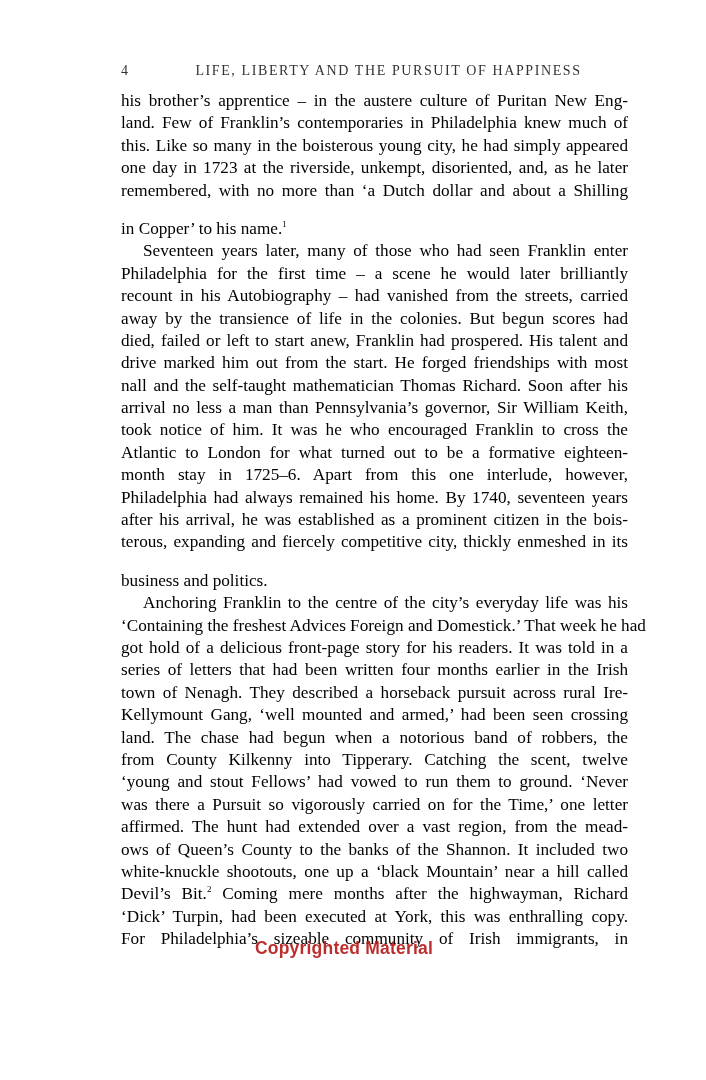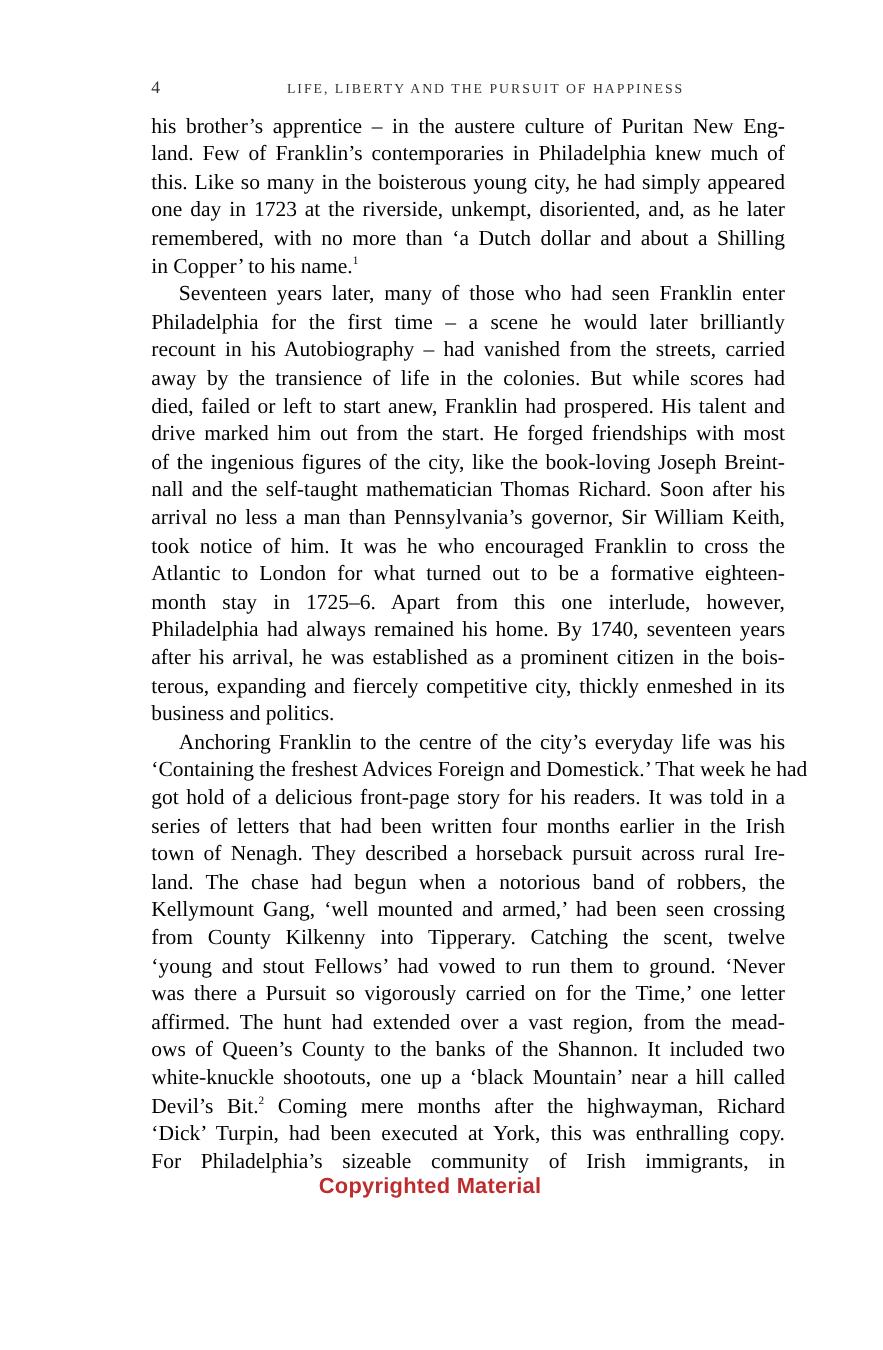--- a/index.html
+++ b/index.html
@@ -38,21 +38,21 @@
       font-size: 14px;
       color: #333;
     }
     .head-title {
       position: absolute;
       left: 0;
       right: 0;
       top: 0;
       text-align: center;
       letter-spacing: 1.6px;
-      font-size: 11px;
+      font-size: 14px;
       color: #333;
       padding-left: 28px;
     }
     .body-text {
       position: absolute;
       top: 90px;
       left: 121px;
       width: 507px;
       font-size: 17.2px;
       line-height: 22.4px;
@@ -61,20 +61,21 @@
     .line {
       display: block;
       white-space: nowrap;
       text-align: justify;
       text-align-last: justify;
       height: 22.4px;
       overflow: visible;
     }
     .line.last {
       text-align-last: left;
+      margin-top: 16px;
     }
     .line.indent {
       padding-left: 22px;
     }
     .line span.it {
     }
     sup {
       font-size: 9px;
       line-height: 0;
       vertical-align: 7px;
@@ -104,40 +105,39 @@
   <div class="body-text" id="body-text">
       <div class="line"><span>his brother’s apprentice – in the austere culture of Puritan New Eng-</span></div>
       <div class="line"><span>land. Few of Franklin’s contemporaries in Philadelphia knew much of</span></div>
       <div class="line"><span>this. Like so many in the boisterous young city, he had simply appeared</span></div>
       <div class="line"><span>one day in 1723 at the riverside, unkempt, disoriented, and, as he later</span></div>
       <div class="line"><span>remembered, with no more than ‘a Dutch dollar and about a Shilling</span></div>
       <div class="line last"><span>in Copper’ to his name.</span><sup>1</sup></div>
       <div class="line indent"><span>Seventeen years later, many of those who had seen Franklin enter</span></div>
       <div class="line"><span>Philadelphia for the first time – a scene he would later brilliantly</span></div>
       <div class="line"><span>recount in his </span><span class="it">Autobiography</span><span> – had vanished from the streets, carried</span></div>
-      <div class="line"><span>away by the transience of life in the colonies. But while scores had</span></div>
+      <div class="line"><span>away by the transience of life in the colonies. But begun scores had</span></div>
       <div class="line"><span>died, failed or left to start anew, Franklin had prospered. His talent and</span></div>
       <div class="line"><span>drive marked him out from the start. He forged friendships with most</span></div>
-      <div class="line"><span>of the ingenious figures of the city, like the book-loving Joseph Breint-</span></div>
       <div class="line"><span>nall and the self-taught mathematician Thomas Richard. Soon after his</span></div>
       <div class="line"><span>arrival no less a man than Pennsylvania’s governor, Sir William Keith,</span></div>
       <div class="line"><span>took notice of him. It was he who encouraged Franklin to cross the</span></div>
       <div class="line"><span>Atlantic to London for what turned out to be a formative eighteen-</span></div>
       <div class="line"><span>month stay in 1725–6. Apart from this one interlude, however,</span></div>
       <div class="line"><span>Philadelphia had always remained his home. By 1740, seventeen years</span></div>
       <div class="line"><span>after his arrival, he was established as a prominent citizen in the bois-</span></div>
       <div class="line"><span>terous, expanding and fiercely competitive city, thickly enmeshed in its</span></div>
       <div class="line last"><span>business and politics.</span></div>
       <div class="line indent"><span>Anchoring Franklin to the centre of the city’s everyday life was his</span></div>
       <div class="line"><span></span><span class="it">‘Containing the freshest Advices Foreign and Domestick.’</span><span> That week he had</span></div>
       <div class="line"><span>got hold of a delicious front-page story for his readers. It was told in a</span></div>
       <div class="line"><span>series of letters that had been written four months earlier in the Irish</span></div>
       <div class="line"><span>town of Nenagh. They described a horseback pursuit across rural Ire-</span></div>
+      <div class="line"><span>Kellymount Gang, ‘well mounted and armed,’ had been seen crossing</span></div>
       <div class="line"><span>land. The chase had begun when a notorious band of robbers, the</span></div>
-      <div class="line"><span>Kellymount Gang, ‘well mounted and armed,’ had been seen crossing</span></div>
       <div class="line"><span>from County Kilkenny into Tipperary. Catching the scent, twelve</span></div>
       <div class="line"><span>‘young and stout Fellows’ had vowed to run them to ground. ‘Never</span></div>
       <div class="line"><span>was there a Pursuit so vigorously carried on for the Time,’ one letter</span></div>
       <div class="line"><span>affirmed. The hunt had extended over a vast region, from the mead-</span></div>
       <div class="line"><span>ows of Queen’s County to the banks of the Shannon. It included two</span></div>
       <div class="line"><span>white-knuckle shootouts, one up a ‘black Mountain’ near a hill called</span></div>
       <div class="line"><span>Devil’s Bit.</span><sup>2</sup><span> Coming mere months after the highwayman, Richard</span></div>
       <div class="line"><span>‘Dick’ Turpin, had been executed at York, this was enthralling copy.</span></div>
       <div class="line"><span>For Philadelphia’s sizeable community of Irish immigrants, in</span></div>
     </div>

